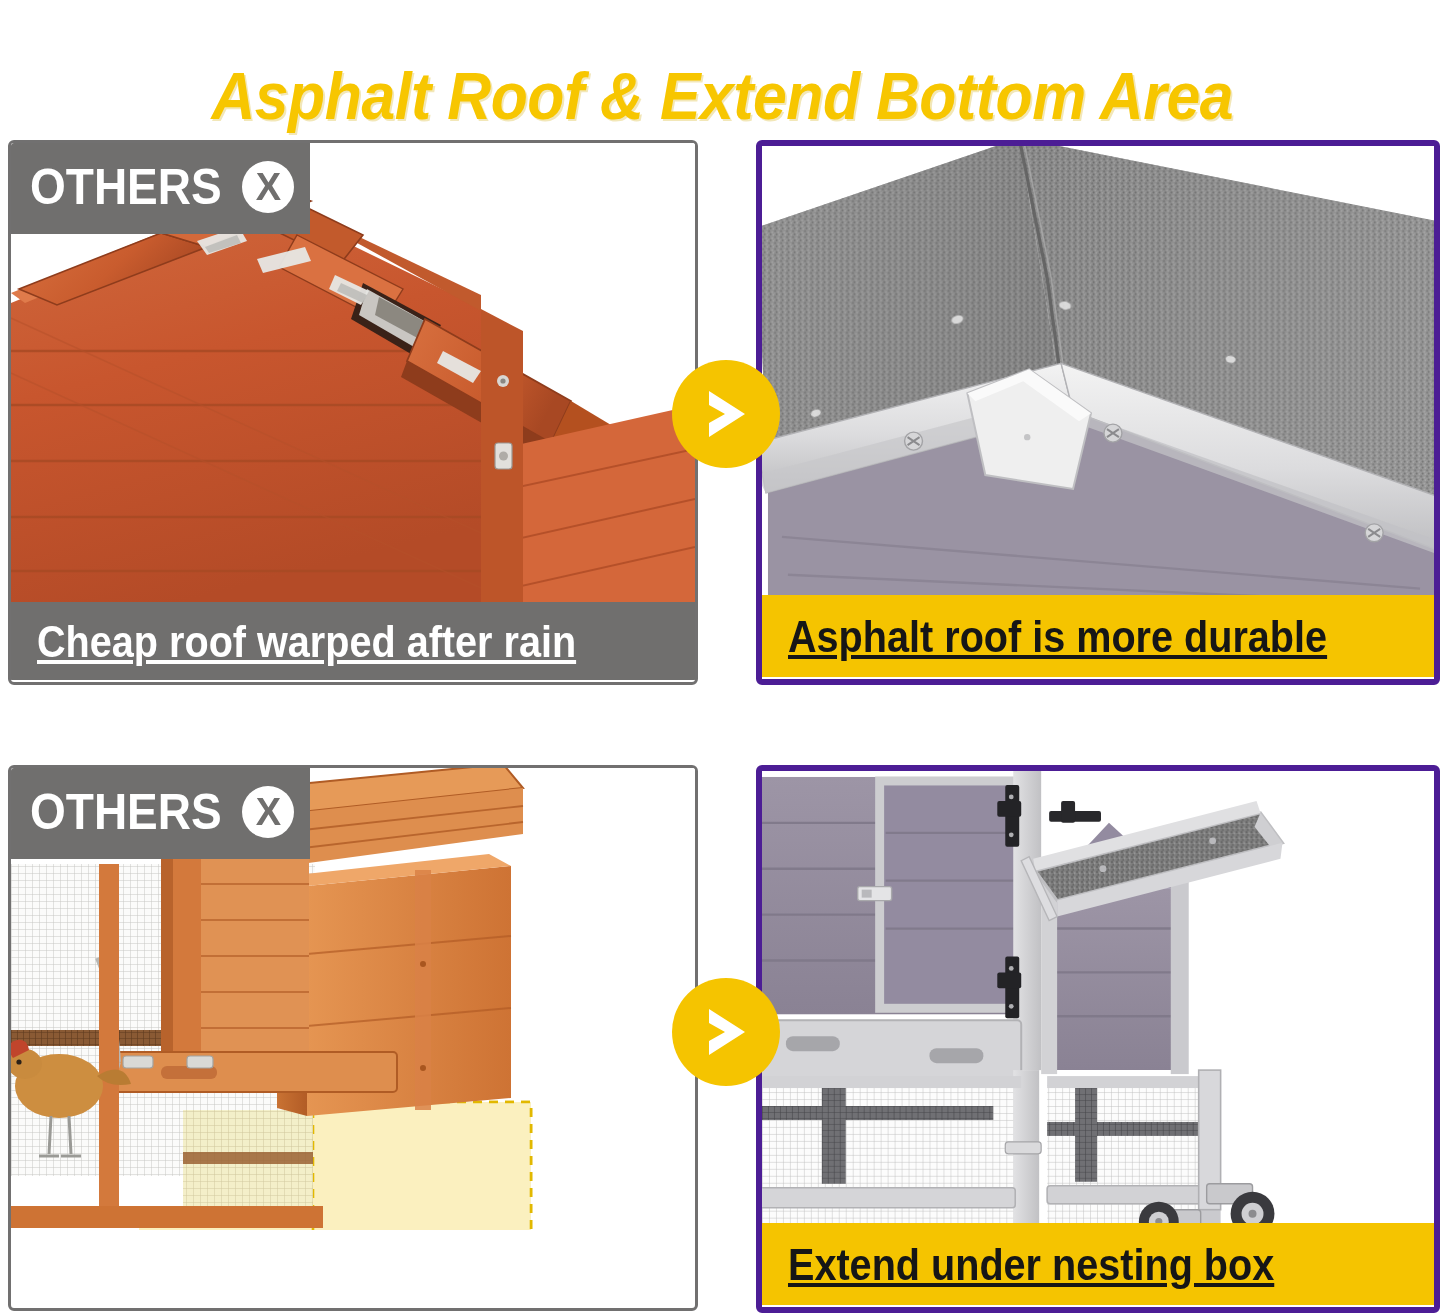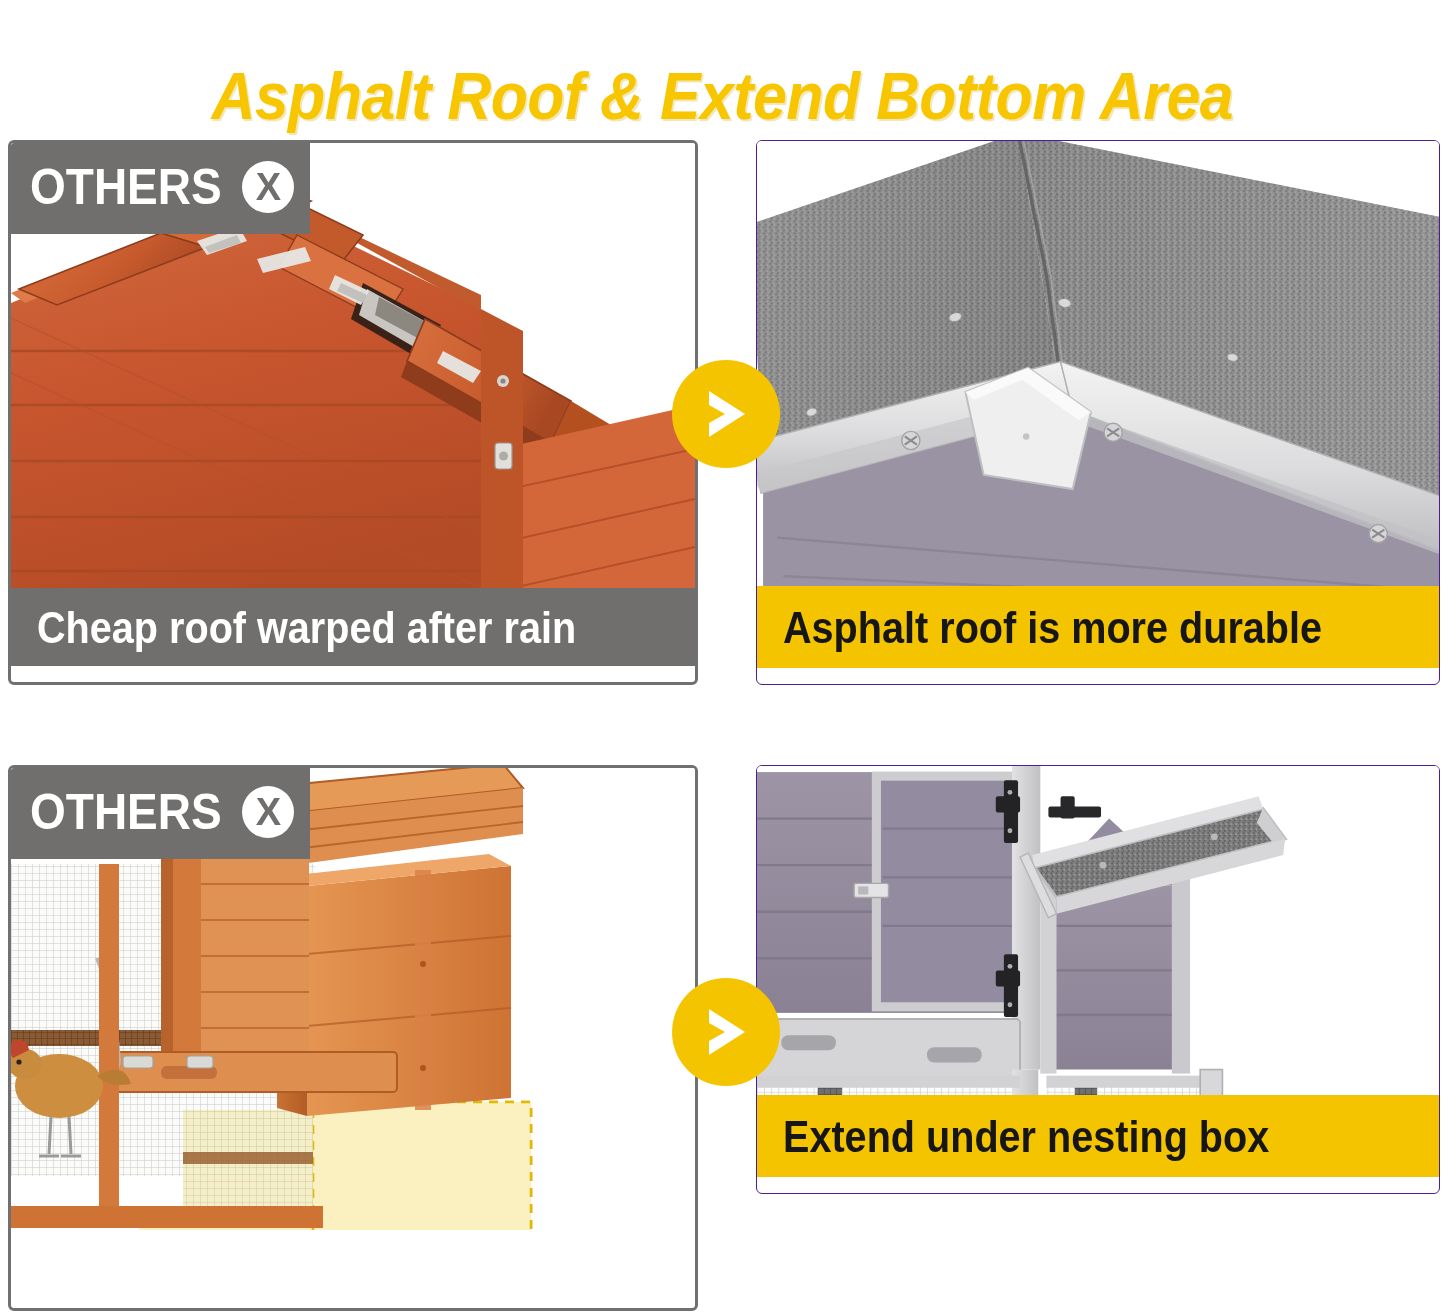--- a/index.html
+++ b/index.html
@@ -44,43 +44,44 @@
     position: absolute;
     overflow: hidden;
     background: #ffffff;
   }
   .panel.others {
     border: 3px solid #717070;
     border-radius: 6px;
     text-align: right;
   }
   .panel.ours {
-    border: 1px solid #4c1d95;
+    border: 6px solid #4c1d95;
     border-radius: 6px;
   }
 
   .panel-img {
     position: absolute;
     left: 0; top: 0;
     width: 100%;
     height: calc(100% - 78px);
     overflow: hidden;
     background: #ffffff;
   }
   .panel.ours .panel-img { height: calc(100% - 82px); }
 
   
   .caption {
     position: absolute;
-    left: 0; bottom: 16px;
+    left: 0; bottom: 2px;
     width: 100%;
     height: 78px;
     display: flex;
     align-items: center;
     padding-left: 26px;
+    text-decoration: underline;
   }
   .caption.gray  { background: #706F6E; color: #ffffff; }
   .caption.yellow{ background: #F5C400; color: #161616; height: 82px; }
   .caption-text {
     font-family: "Liberation Sans Narrow", "Liberation Sans", sans-serif;
     font-size: 45px;
     font-weight: 700;
     transform: scaleX(0.88);
     transform-origin: left center;
     white-space: nowrap;
@@ -427,21 +428,21 @@
     </svg>
   </div>
 
   <div class="others-badge">
     <span class="label">OTHERS</span>
     <span class="xmark">X</span>
   </div>
 
 </div>
 
-<div class="panel ours" style="left:756px; top:765px; width:684px; height:429px;">
+<div class="panel ours" style="left:756px; top:765px; width:684px; height:548px;">
 
   <div class="panel-img">
     <svg class="art" viewBox="0 0 674 458" preserveAspectRatio="xMidYMid slice">
       <defs>
         <linearGradient id="gw" x1="0" y1="0" x2="0" y2="1">
           <stop offset="0%" stop-color="#9D95A6"></stop>
           <stop offset="100%" stop-color="#8A8294"></stop>
         </linearGradient>
         <linearGradient id="gframe" x1="0" y1="0" x2="1" y2="0">
           <stop offset="0%" stop-color="#E2E2E4"></stop>

